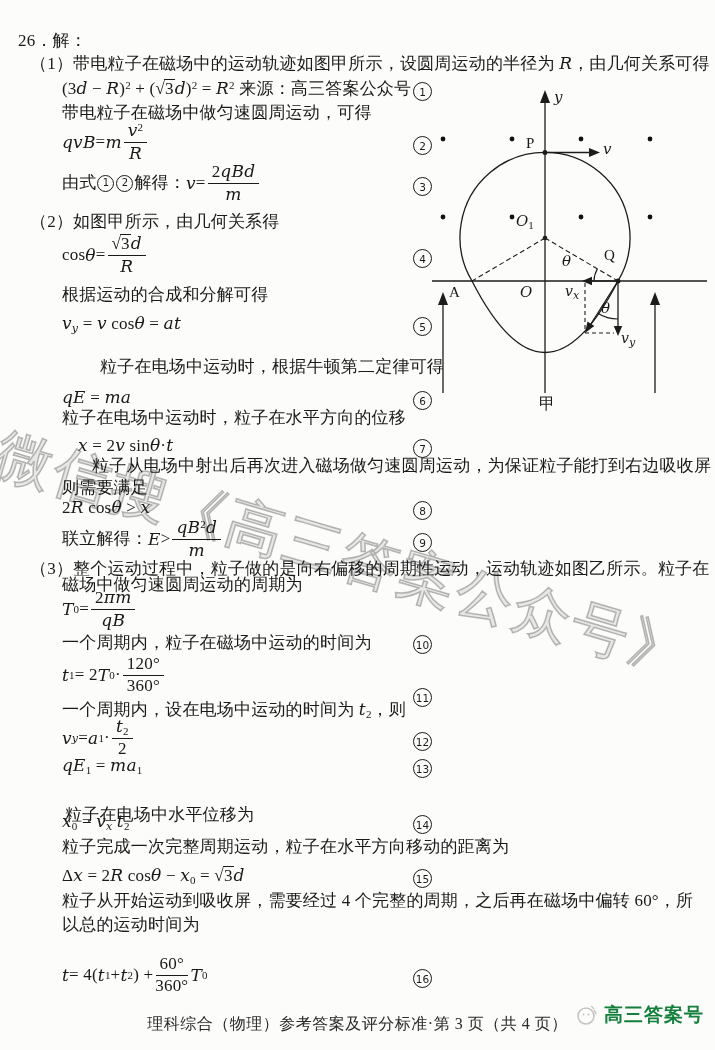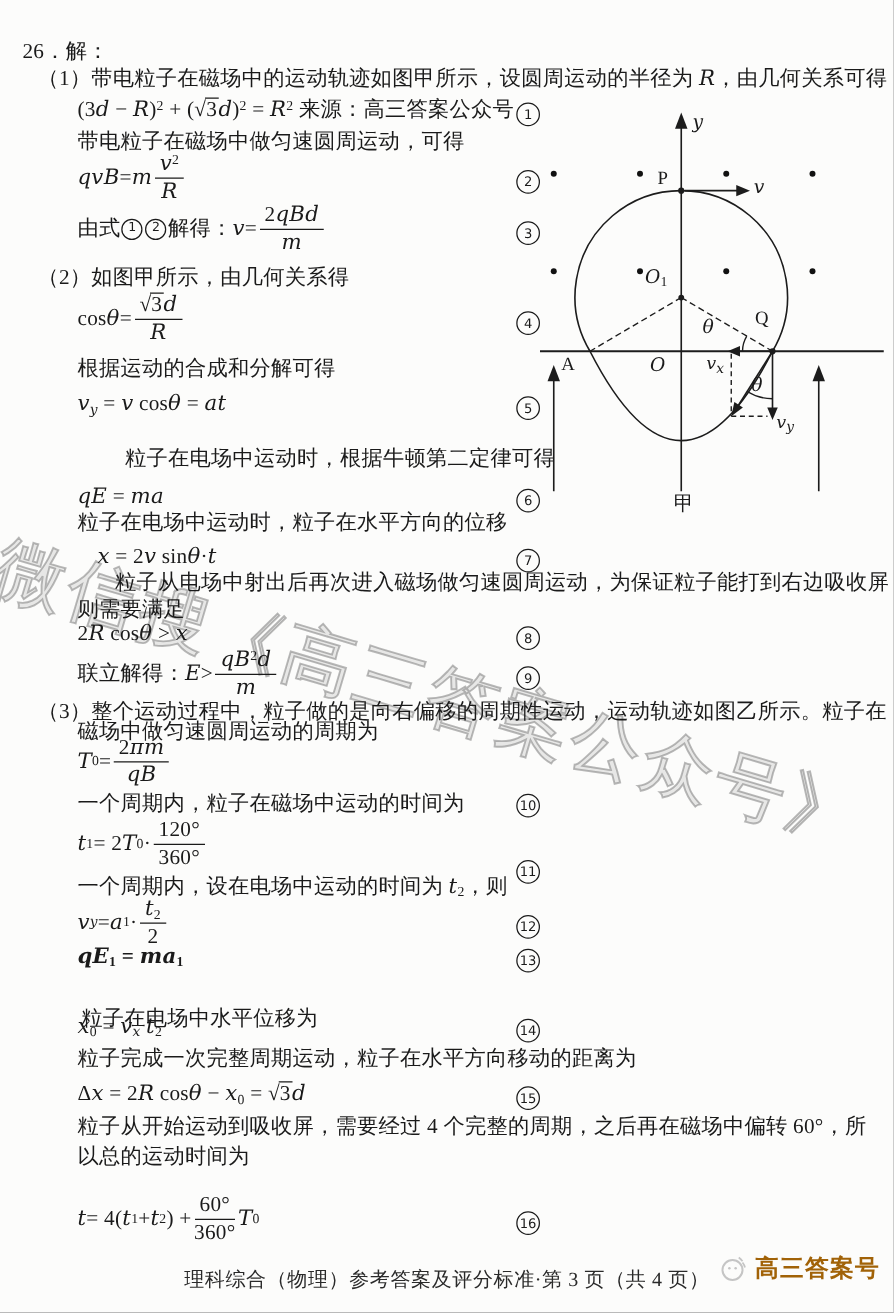--- a/index.html
+++ b/index.html
@@ -23,21 +23,21 @@
   .marker{position:absolute;left:412px;}
   .marker .cnum{width:17px;height:17px;font-size:10.5px;}
   .dlabel{position:absolute;font-size:15px;line-height:1;white-space:nowrap;}
   #diagram-svg{position:absolute;left:0;top:0;pointer-events:none;}
   #watermark{position:absolute;left:8px;top:416px;transform:rotate(16.5deg);transform-origin:0 0;
         font-size:57px;letter-spacing:3px;white-space:nowrap;
         color:rgba(125,125,125,0.16);-webkit-text-stroke:1.5px rgba(115,115,115,0.5);}
   #footer-text{position:absolute;left:0;top:1014px;width:100%;text-align:center;font-size:16px;
         letter-spacing:.5px;color:#2a2a2a;}
   #brand{position:absolute;left:574px;top:1002px;display:flex;align-items:center;gap:4px;
-        color:#a16207;font-size:19px;font-weight:bold;letter-spacing:1px;}
+        color:#15803d;font-size:19px;font-weight:bold;letter-spacing:1px;}
 </style>
 </head>
 <body>
 
 <div id="page">
 
   <div id="watermark">微信搜《高三答案公众号》</div>
 
   <svg id="diagram-svg" width="715" height="1050" viewBox="0 0 715 1050">
     <g stroke="#1c1c1c" fill="none" stroke-width="1.3">
@@ -132,21 +132,21 @@
       <div class="line" style="left: 62px; top: 632px;">一个周期内，粒子在磁场中运动的时间为</div>
       <div class="line fline" style="left: 62px; top: 653px;"><i>t</i><sub>1</sub> = 2<i>T</i><sub>0</sub>·<span class="frac">
           <span class="fnum">120°</span>
           <span class="fden">360°</span>
         </span></div>
       <div class="line" style="left: 62px; top: 698px;">一个周期内，设在电场中运动的时间为 <i>t</i><sub>2</sub>，则</div>
       <div class="line fline" style="left: 62px; top: 716px;"><i>v</i><sub><i>y</i></sub> = <i>a</i><sub>1</sub>·<span class="frac">
           <span class="fnum"><i>t</i><sub>2</sub></span>
           <span class="fden">2</span>
         </span></div>
-      <div class="line" style="left: 62px; top: 754px; font-weight: bold;"><i>q</i><i>E</i><sub>1</sub> = <i>m</i><i>a</i><sub>1</sub></div>
+      <div class="line" style="left: 62px; top: 754px;"><i>q</i><i>E</i><sub>1</sub> = <i>m</i><i>a</i><sub>1</sub></div>
       <div class="line" style="left: 65px; top: 784px; margin-top: 20px;">粒子在电场中水平位移为</div>
       <div class="line" style="left: 62px; top: 810px;"><i>x</i><sub>0</sub> = <i>v</i><sub><i>x</i></sub> <i>t</i><sub>2</sub></div>
       <div class="line" style="left: 62px; top: 836px;">粒子完成一次完整周期运动，粒子在水平方向移动的距离为</div>
       <div class="line" style="left: 62px; top: 864px;">Δ<i>x</i> = 2<i>R</i> <span class="rm">cos</span><i>θ</i> − <i>x</i><sub>0</sub> = <span class="sqrt">√</span><span class="ovl">3</span><i>d</i></div>
       <div class="line" style="left: 62px; top: 890px;">粒子从开始运动到吸收屏，需要经过 4 个完整的周期，之后再在磁场中偏转 60°，所</div>
       <div class="line" style="left: 62px; top: 914px;">以总的运动时间为</div>
       <div class="line fline" style="left: 62px; top: 953px;"><i>t</i> = 4(<i>t</i><sub>1</sub> + <i>t</i><sub>2</sub>) + <span class="frac">
           <span class="fnum">60°</span>
           <span class="fden">360°</span>
         </span><i>T</i><sub>0</sub></div>

